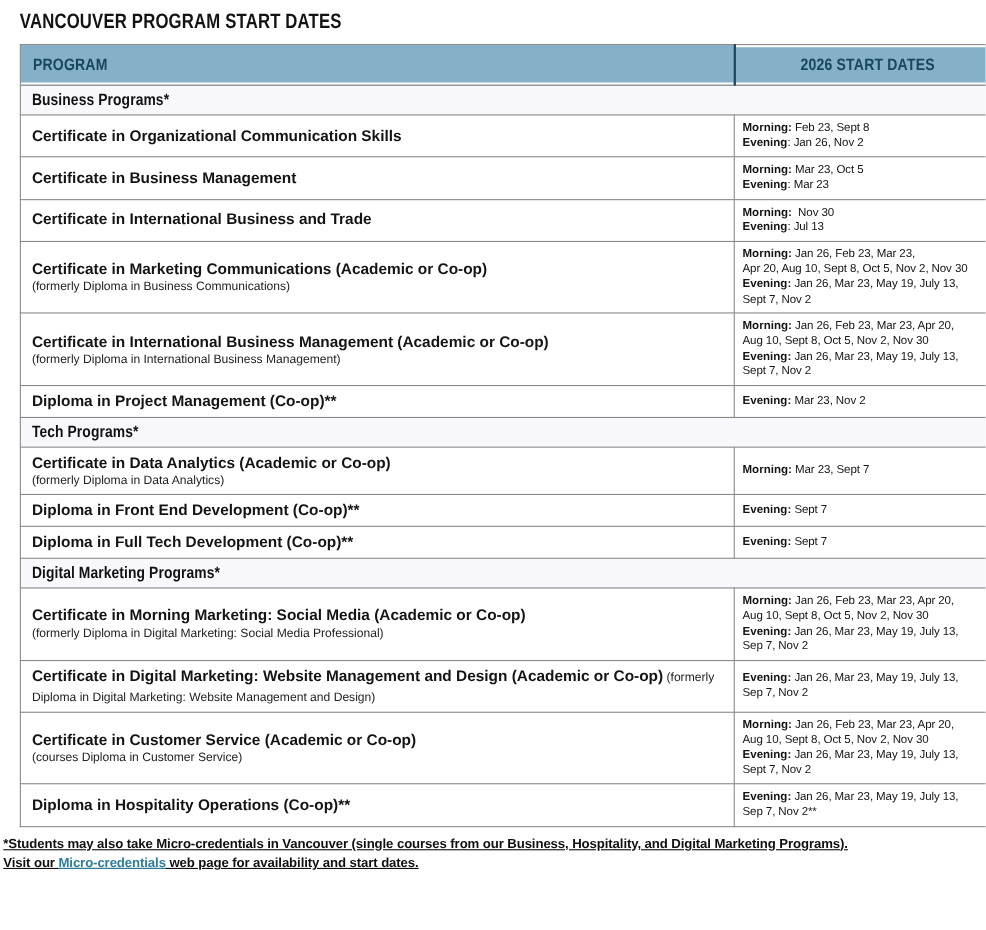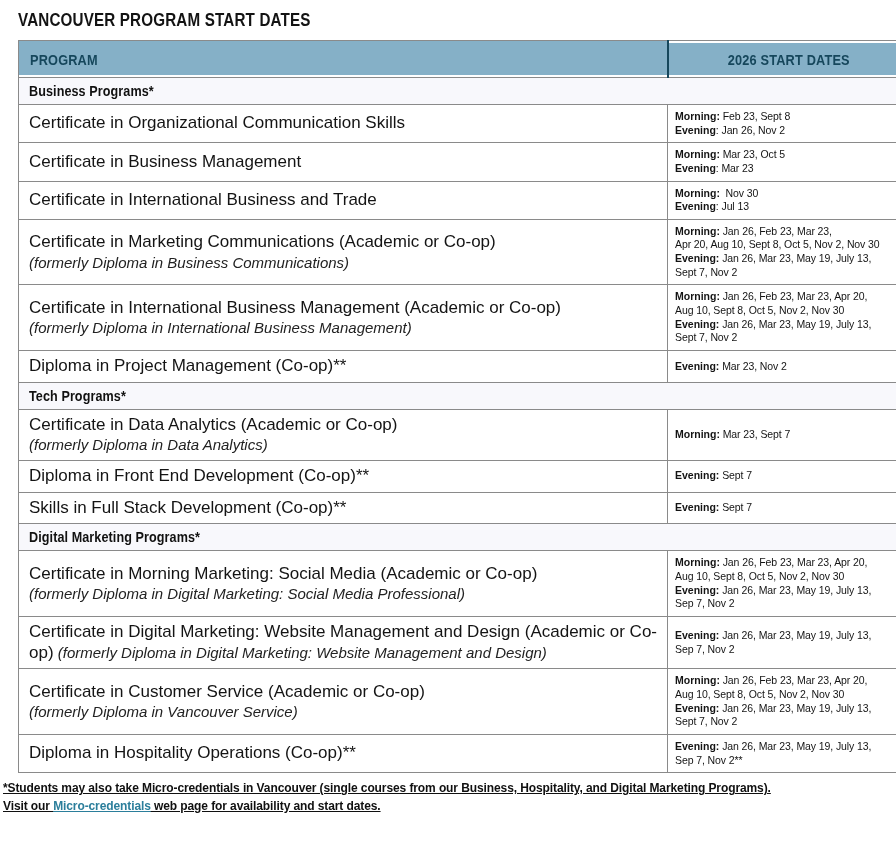--- a/index.html
+++ b/index.html
@@ -31,22 +31,22 @@
   th.col-dates{text-align:center;border-left:2px solid var(--header-text);
     box-shadow:inset 0 2px 0 #ffffff, inset 0 -2px 0 #ffffff;}
   th.col-dates .condensed{transform-origin:50% 50%;}
   tbody td{border:1px solid var(--border);vertical-align:middle;}
   td.section-cell{background:var(--section-bg);padding:4px 0 4px 10px;height:27px;}
   .section-title{
     display:inline-block;transform:scaleX(.84);transform-origin:0 50%;
     font-size:15px;font-weight:bold;white-space:nowrap;color:#111111;letter-spacing:.1px;
   }
   td.cell-program{padding:5px 10px;}
-  .prog-name{font-weight:normal;font-size:17px;line-height:1.22;}
-  .prog-formerly{font-style:italic;font-weight:normal;font-size:15px;line-height:1.3;color:#222222;}
+  .prog-name{font-weight:bold;font-size:14px;line-height:1.22;}
+  .prog-formerly{font-weight:normal;font-size:11px;line-height:1.3;color:#222222;}
   td.cell-dates{
     padding:5px 4px 5px 7px;font-size:10.5px;line-height:1.3;
     white-space:pre-wrap;letter-spacing:-0.1px;
   }
   td.cell-dates strong{font-weight:bold;letter-spacing:0;}
   .footnote{
     margin:7px 0 0 1px;font-size:12px;font-weight:bold;line-height:1.45;
     text-decoration:underline;color:#101010;letter-spacing:-0.1px;white-space:nowrap;
   }
   .footnote a.link{color:var(--link);text-decoration:underline;cursor:pointer;}
@@ -114,40 +114,40 @@
         </tr>
         <tr class="program-row">
           <td class="cell-program"><span class="prog-name">Certificate in Data Analytics (Academic or Co-op)</span><div class="prog-formerly">(formerly Diploma in Data Analytics)</div></td>
           <td class="cell-dates"><strong>Morning:</strong> Mar 23, Sept 7</td>
         </tr>
         <tr class="program-row">
           <td class="cell-program"><span class="prog-name">Diploma in Front End Development (Co-op)**</span></td>
           <td class="cell-dates"><strong>Evening:</strong> Sept 7</td>
         </tr>
         <tr class="program-row">
-          <td class="cell-program"><span class="prog-name">Skills in Full Stack Development (Co-op)**</span></td>
+          <td class="cell-program"><span class="prog-name">Diploma in Full Tech Development (Co-op)**</span></td>
           <td class="cell-dates"><strong>Evening:</strong> Sept 7</td>
         </tr>
         <tr class="section-row">
           <td class="section-cell" colspan="2"><span class="section-title">Digital Marketing Programs*</span></td>
         </tr>
         <tr class="program-row">
           <td class="cell-program"><span class="prog-name">Certificate in Morning Marketing: Social Media (Academic or Co-op)</span><div class="prog-formerly">(formerly Diploma in Digital Marketing: Social Media Professional)</div></td>
           <td class="cell-dates"><strong>Morning:</strong> Jan 26, Feb 23, Mar 23, Apr 20,
 Aug 10, Sept 8, Oct 5, Nov 2, Nov 30
 <strong>Evening:</strong> Jan 26, Mar 23, May 19, July 13,
 Sep 7, Nov 2</td>
         </tr>
         <tr class="program-row">
           <td class="cell-program"><span class="prog-name">Certificate in Digital Marketing: Website Management and Design (Academic or Co-op)</span><span class="prog-formerly"> (formerly Diploma in Digital Marketing: Website Management and Design)</span></td>
           <td class="cell-dates"><strong>Evening:</strong> Jan 26, Mar 23, May 19, July 13,
 Sep 7, Nov 2</td>
         </tr>
         <tr class="program-row">
-          <td class="cell-program"><span class="prog-name">Certificate in Customer Service (Academic or Co-op)</span><div class="prog-formerly">(formerly Diploma in Vancouver Service)</div></td>
+          <td class="cell-program"><span class="prog-name">Certificate in Customer Service (Academic or Co-op)</span><div class="prog-formerly">(courses Diploma in Customer Service)</div></td>
           <td class="cell-dates"><strong>Morning:</strong> Jan 26, Feb 23, Mar 23, Apr 20,
 Aug 10, Sept 8, Oct 5, Nov 2, Nov 30
 <strong>Evening:</strong> Jan 26, Mar 23, May 19, July 13,
 Sept 7, Nov 2</td>
         </tr>
         <tr class="program-row">
           <td class="cell-program"><span class="prog-name">Diploma in Hospitality Operations (Co-op)**</span></td>
           <td class="cell-dates"><strong>Evening:</strong> Jan 26, Mar 23, May 19, July 13,
 Sep 7, Nov 2**</td>
         </tr>

